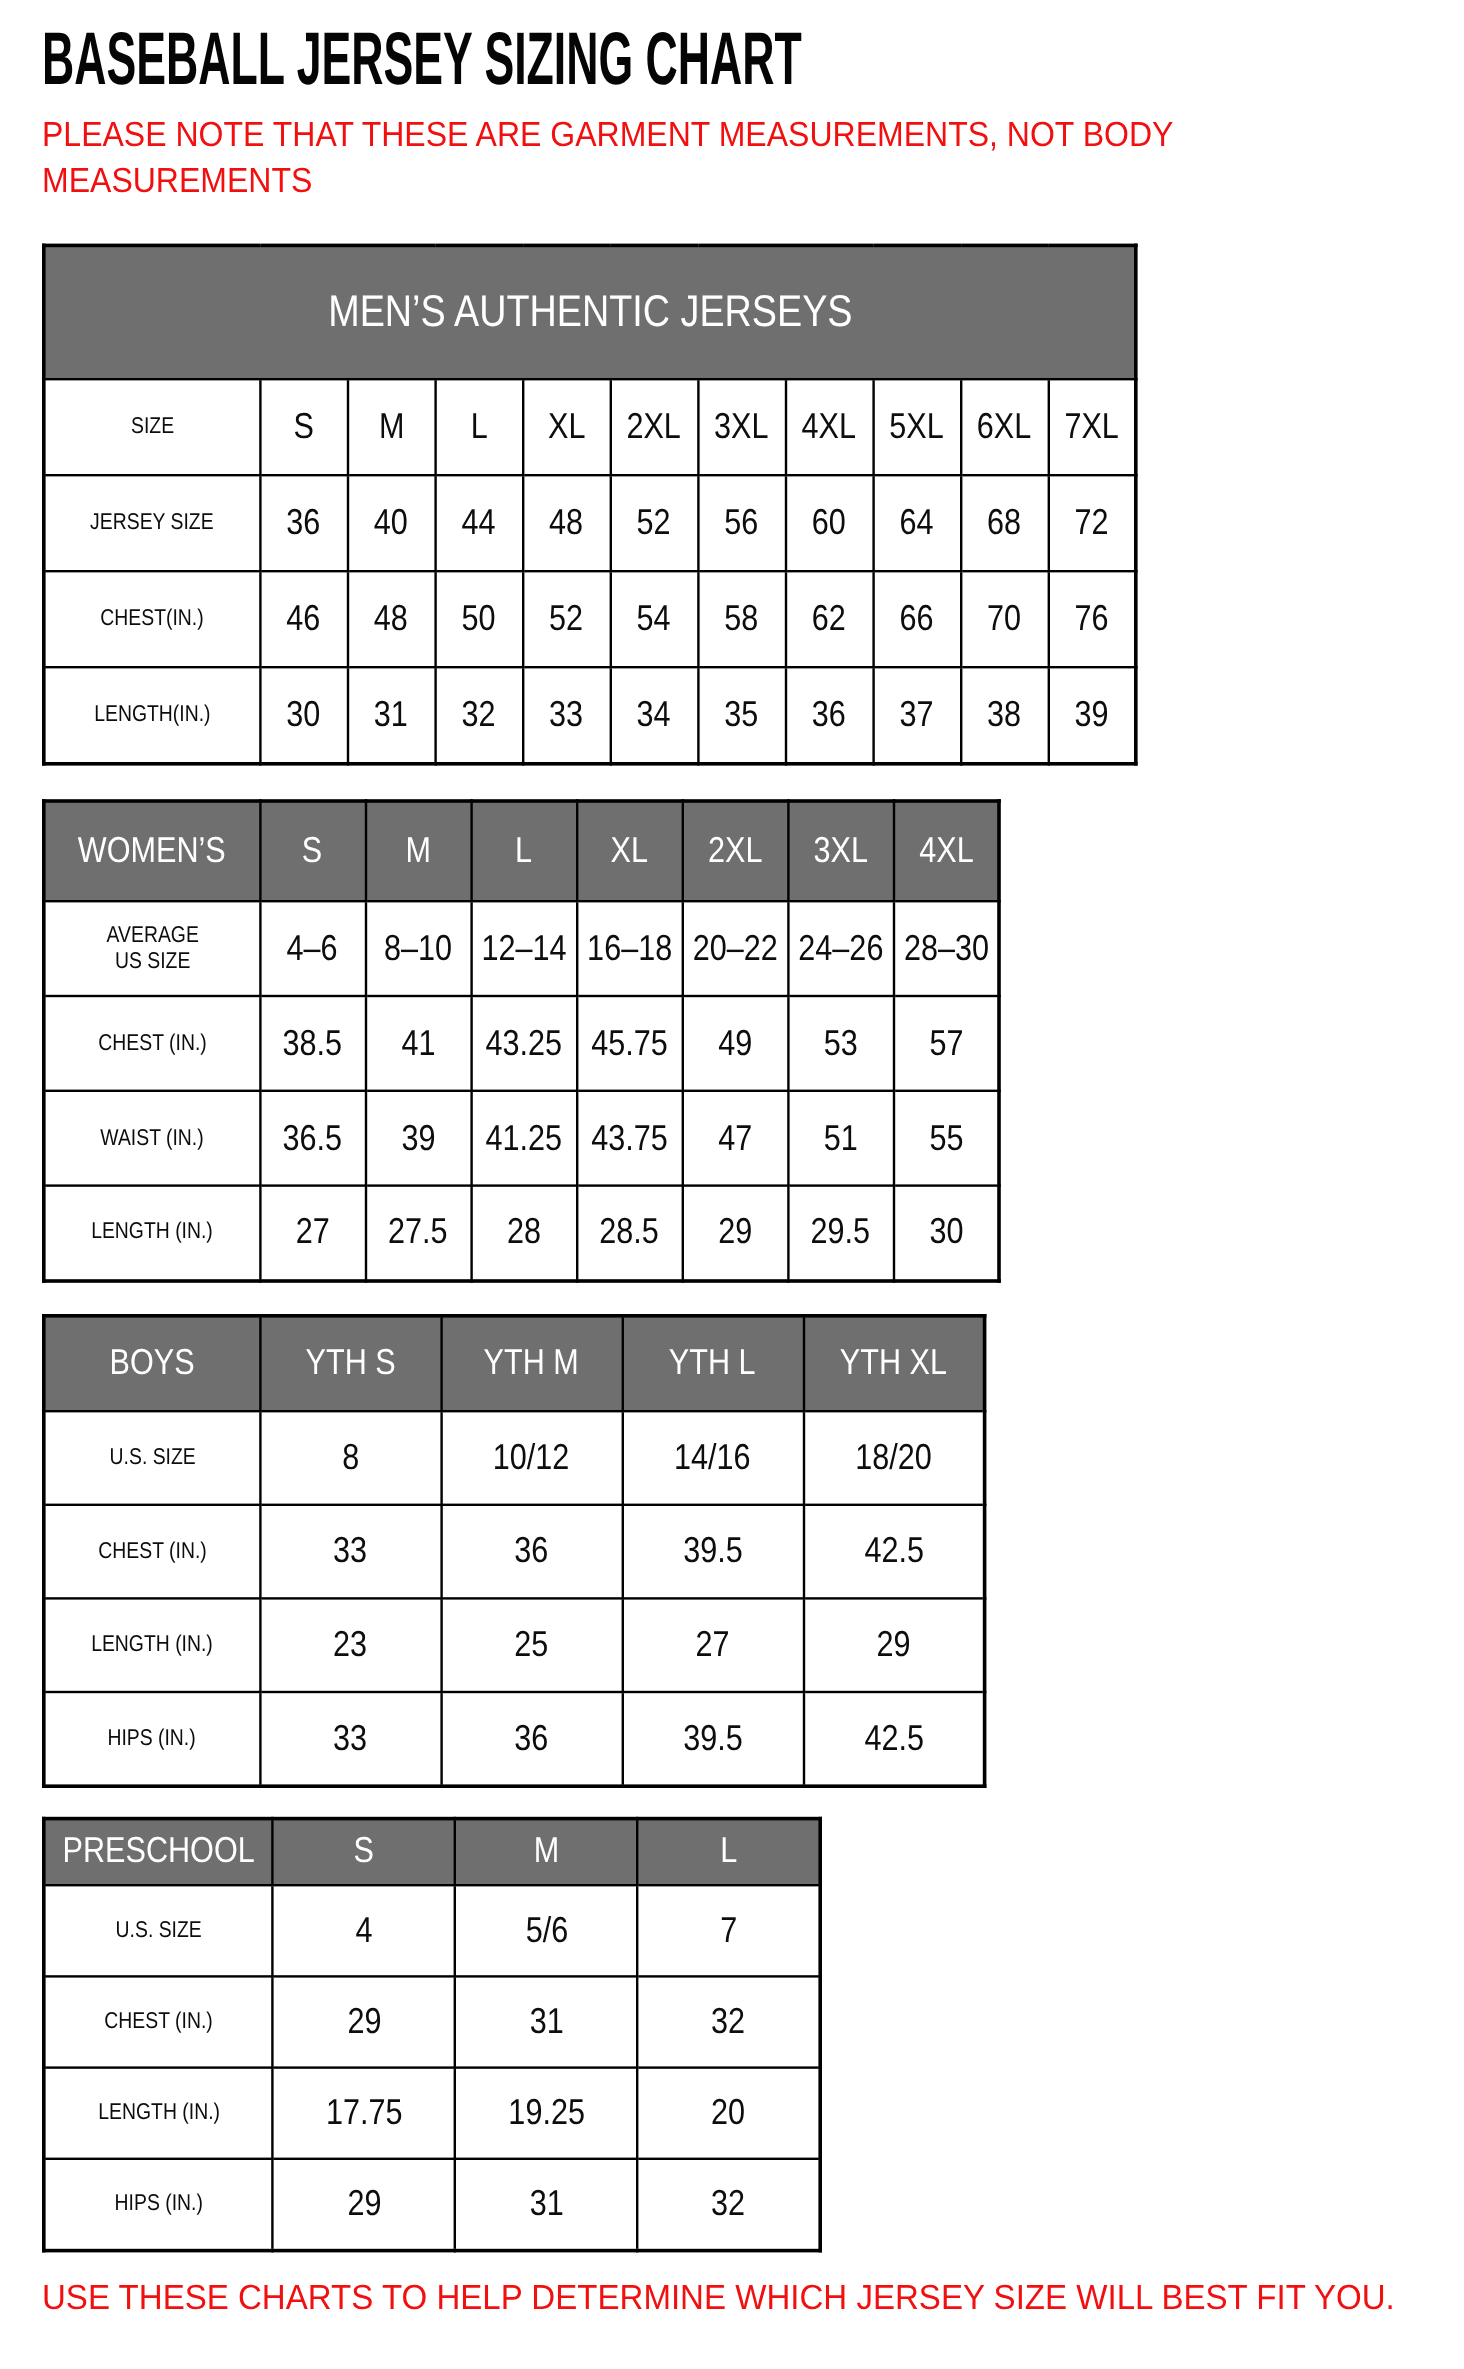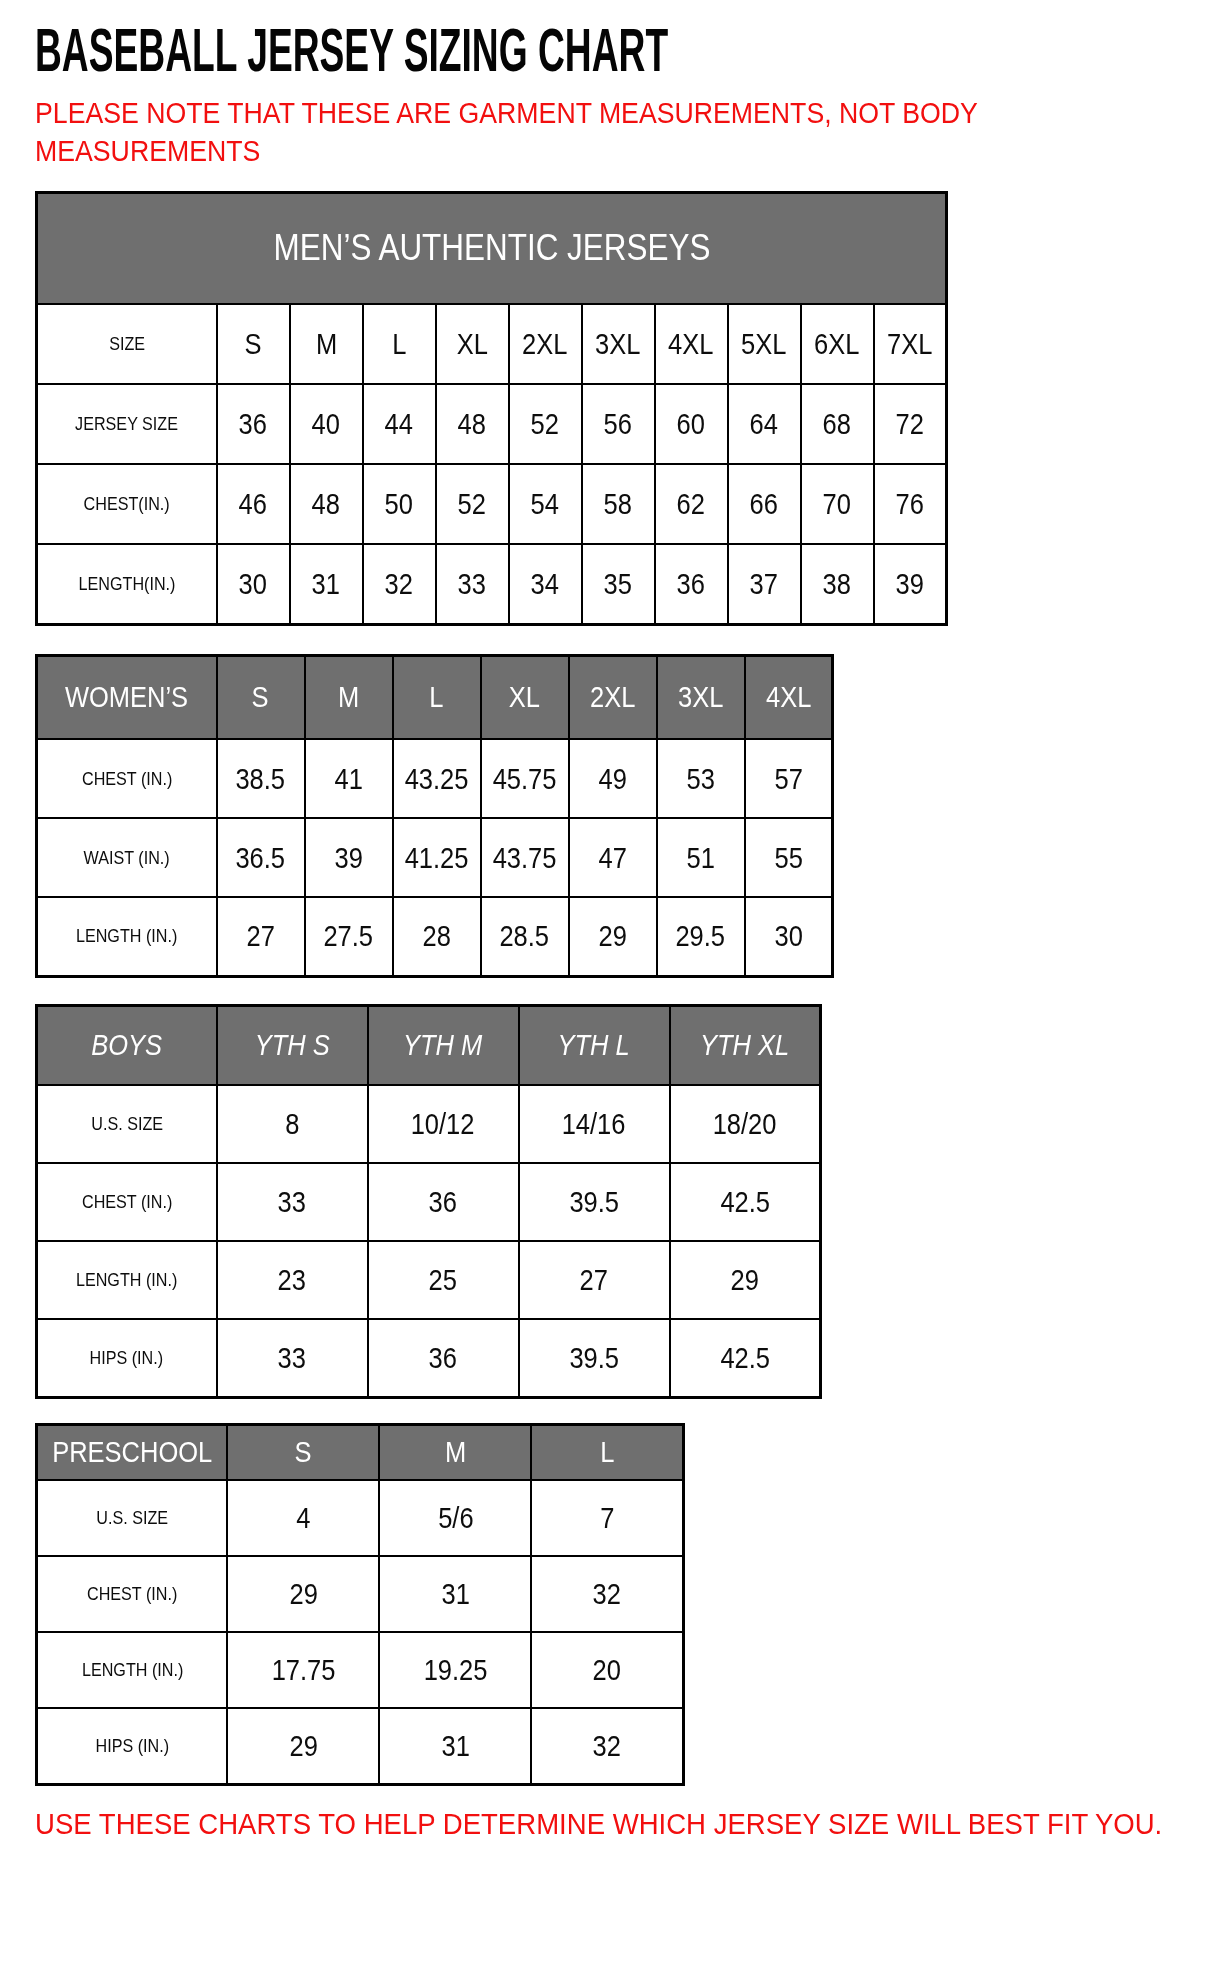--- a/index.html
+++ b/index.html
@@ -9,21 +9,21 @@
   body{
     width:1220px;height:1974px;background:#ffffff;overflow:hidden;
     font-family:"Liberation Sans","DejaVu Sans",sans-serif;color:var(--text);
   }
   .content{padding:20px 0 0 35px;}
   .title{
     font-size:62px;line-height:60px;font-weight:700;color:#050505;
     transform:scaleX(0.60);transform-origin:left center;white-space:nowrap;
     margin:0 0 14px 0;letter-spacing:0;
   }
-  .note{color:var(--red);font-size:29px;line-height:1.32;margin:0 0 20px 0;}
+  .note{color:var(--red);font-size:29px;line-height:1.32;margin:0 0 32px 0;}
   .note .note-line{transform:scaleX(0.92);transform-origin:left center;white-space:nowrap;}
   table.tbl{
     border-collapse:collapse;table-layout:fixed;
     border:3px solid var(--border);
   }
   .tbl th,.tbl td{
     border:2px solid var(--border);text-align:center;vertical-align:middle;
     padding:0;font-weight:400;color:var(--text);
   }
   .tbl .cx{display:inline-block;transform:scaleX(0.85);transform-origin:center center;white-space:pre-line;}
@@ -36,21 +36,21 @@
   .header-row .cx{color:var(--header-text);font-size:30px;white-space:nowrap;}
   
   #t-mens{margin-bottom:28px;}
   #t-mens tr{height:80px;}
   #t-mens tr.banner-row{height:112px;}
   #t-womens{margin-bottom:26px;}
   #t-womens tr{height:79px;}
   #t-womens tr.header-row{height:84px;}
   #t-boys{margin-bottom:24px;}
   #t-boys tr{height:78px;}
-  #t-boys tr.header-row{height:80px;font-style:italic;}
+  #t-boys tr.header-row{height:80px;}
   #t-preschool{margin-bottom:22px;}
   #t-preschool tr{height:76px;}
   #t-preschool tr.header-row{height:56px;}
   .footer-note{
     color:var(--red);font-size:29px;white-space:nowrap;
     transform:scaleX(0.95);transform-origin:left center;margin:0;
   }
 </style>
 </head>
 <body>
@@ -155,20 +155,31 @@
           <th><span class="cx">WOMEN’S</span></th>
           <th><span class="cx">S</span></th>
           <th><span class="cx">M</span></th>
           <th><span class="cx">L</span></th>
           <th><span class="cx">XL</span></th>
           <th><span class="cx">2XL</span></th>
           <th><span class="cx">3XL</span></th>
           <th><span class="cx">4XL</span></th>
         </tr>
         <tr>
+          <th class="row-label"><span class="cx">AVERAGE
+US SIZE</span></th>
+          <td><span class="cx">4–6</span></td>
+          <td><span class="cx">8–10</span></td>
+          <td><span class="cx">12–14</span></td>
+          <td><span class="cx">16–18</span></td>
+          <td><span class="cx">20–22</span></td>
+          <td><span class="cx">24–26</span></td>
+          <td><span class="cx">28–30</span></td>
+        </tr>
+        <tr>
           <th class="row-label"><span class="cx">CHEST (IN.)</span></th>
           <td><span class="cx">38.5</span></td>
           <td><span class="cx">41</span></td>
           <td><span class="cx">43.25</span></td>
           <td><span class="cx">45.75</span></td>
           <td><span class="cx">49</span></td>
           <td><span class="cx">53</span></td>
           <td><span class="cx">57</span></td>
         </tr>
         <tr>

